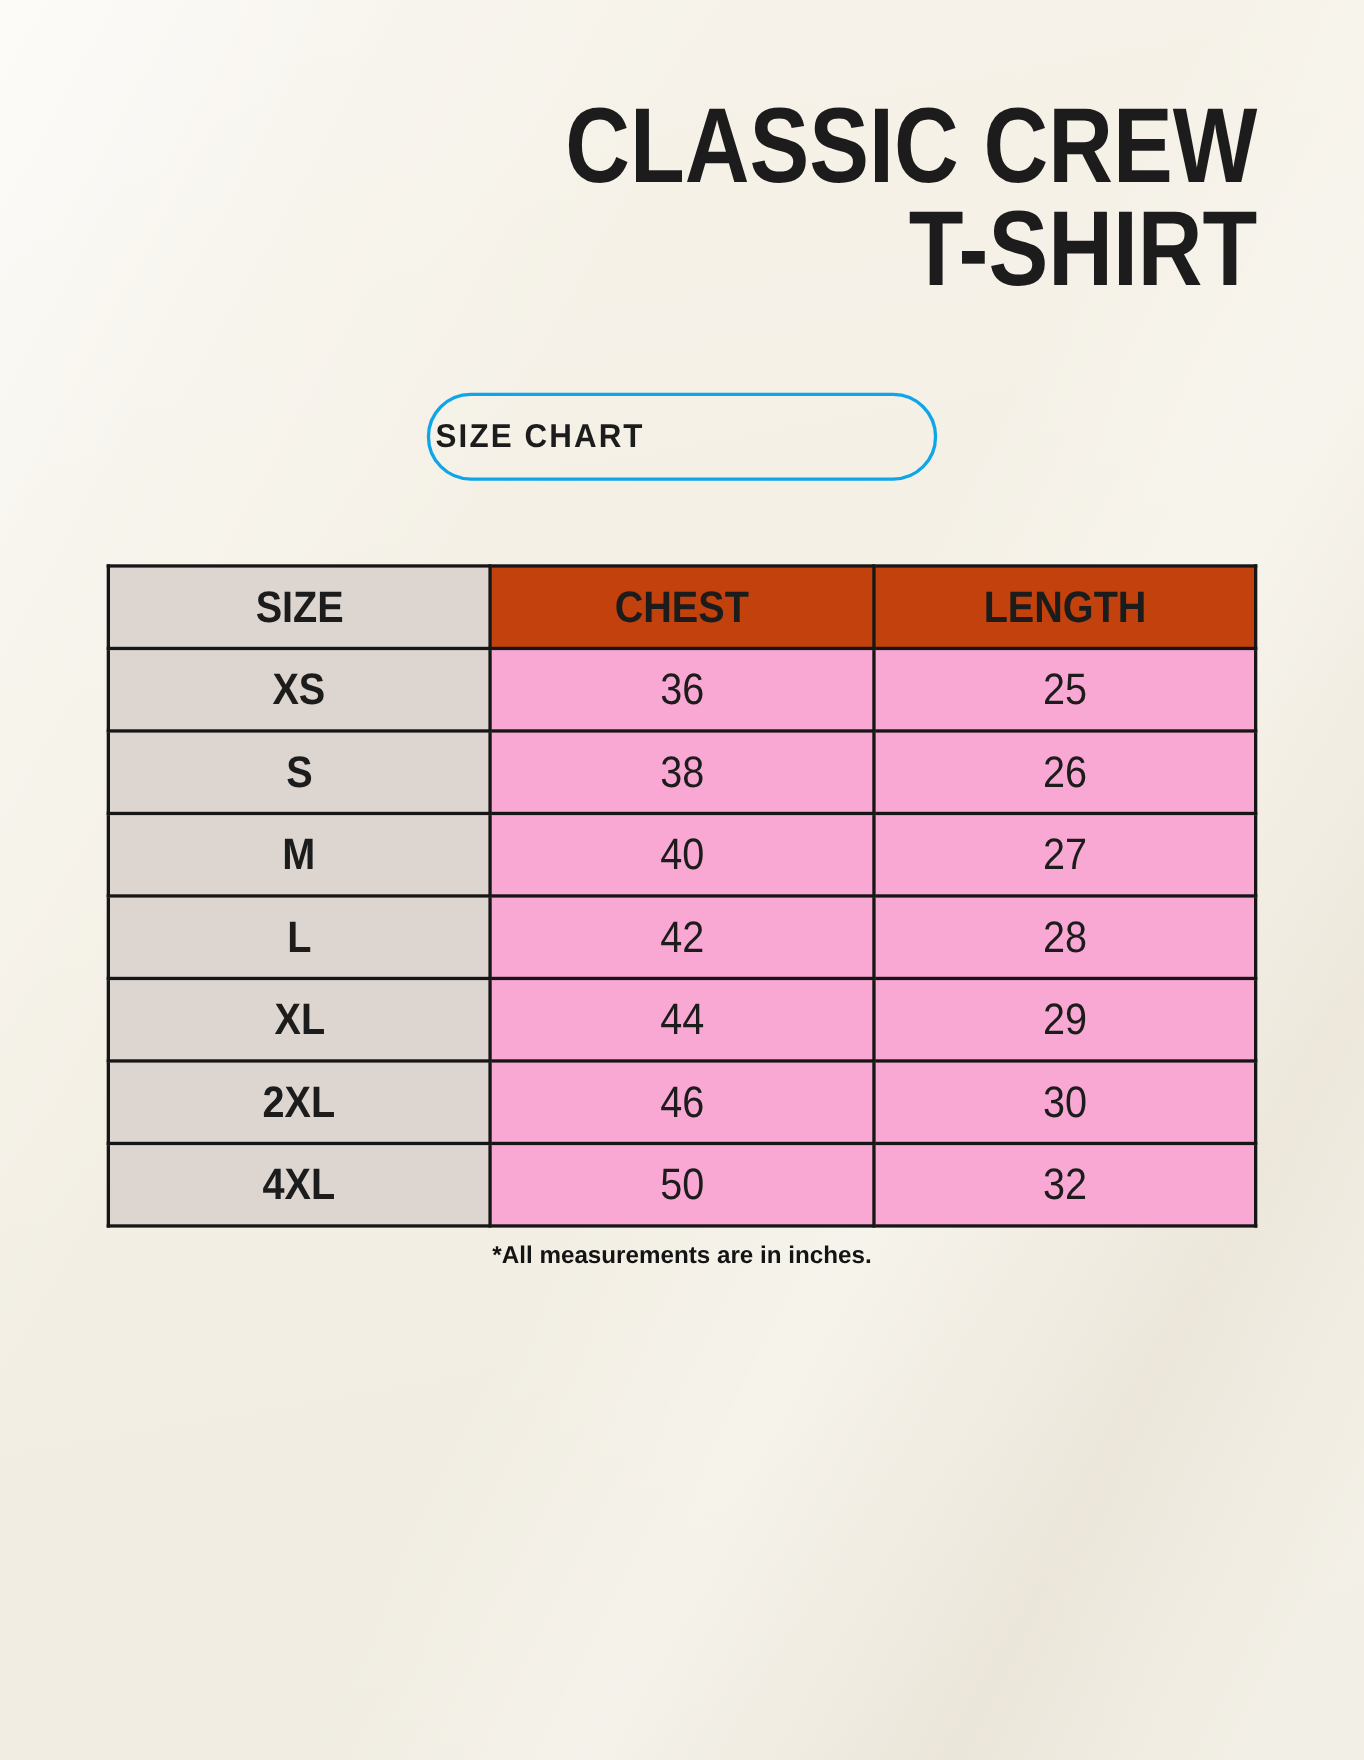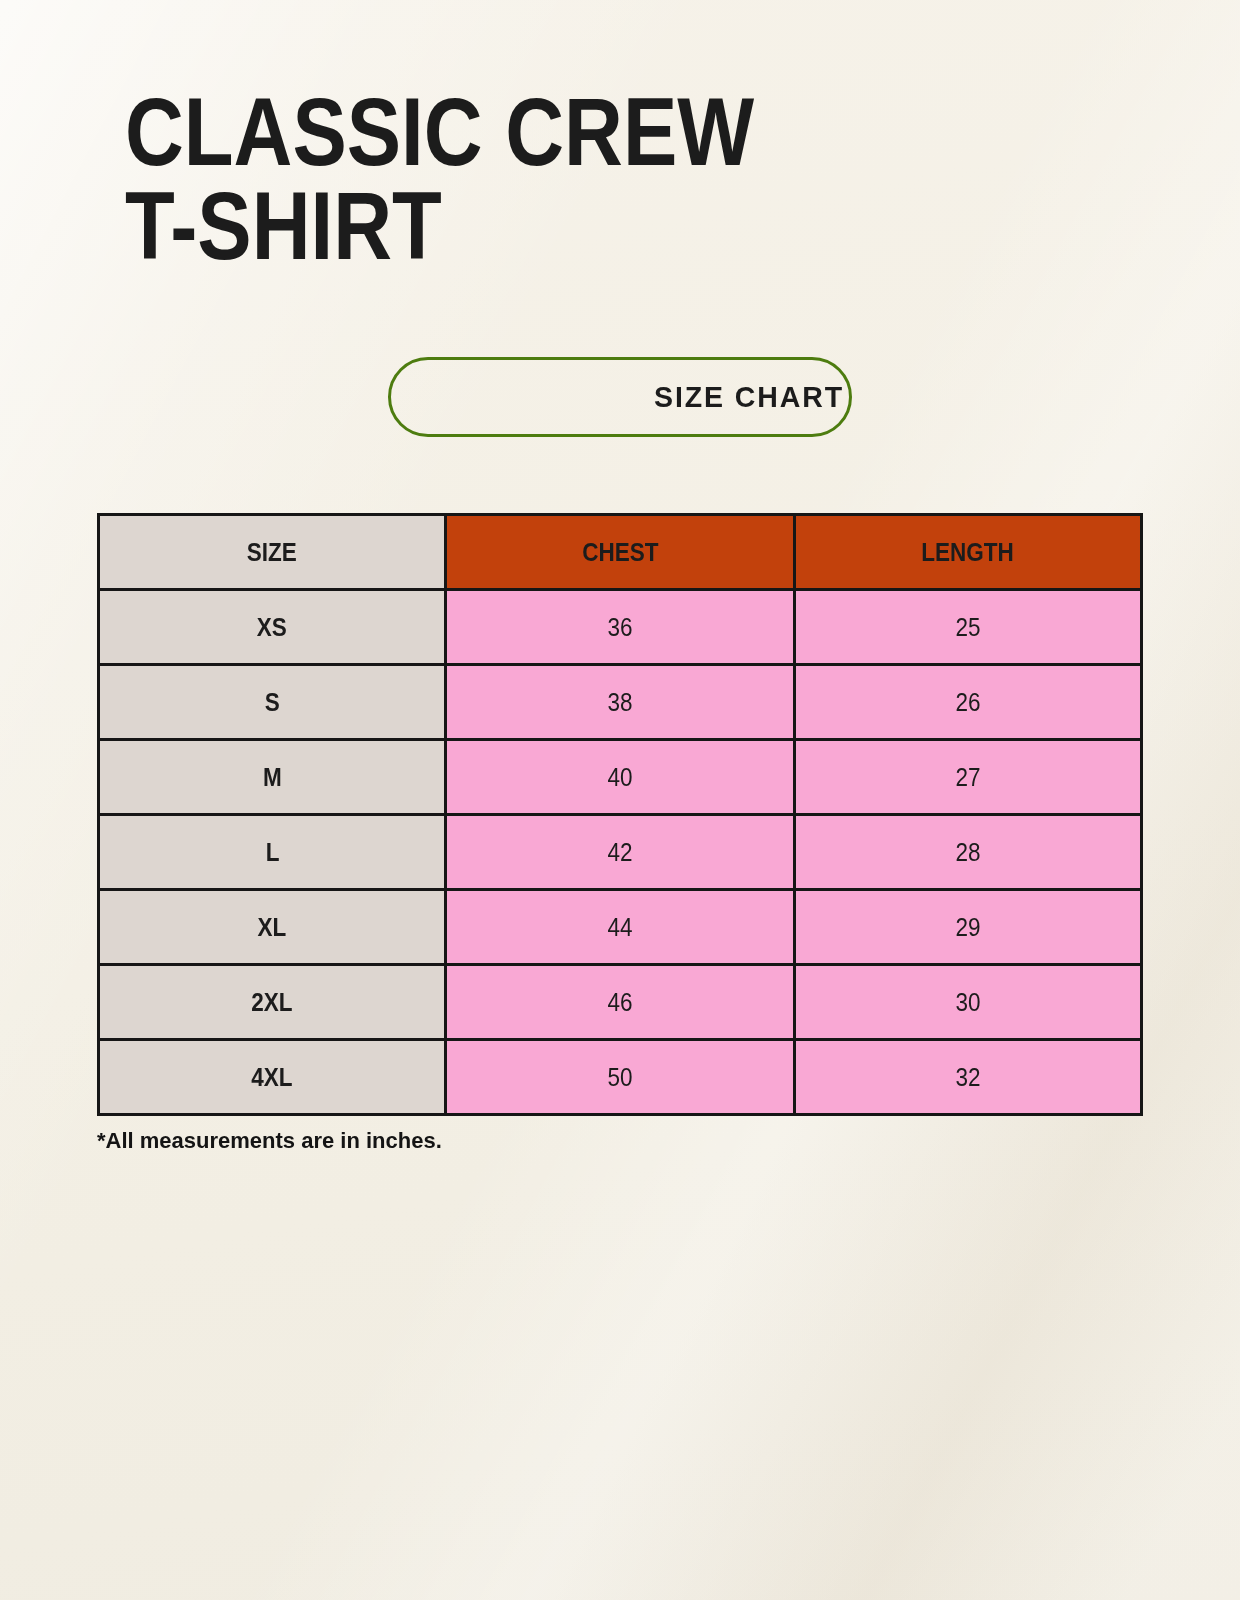--- a/index.html
+++ b/index.html
@@ -13,43 +13,43 @@
       linear-gradient(118deg, rgba(255,255,255,0.70) 0%, rgba(255,255,255,0.25) 18%, rgba(255,255,255,0) 34%),
       linear-gradient(118deg, rgba(255,255,255,0) 52%, rgba(255,255,255,0.30) 66%, rgba(224,215,199,0.28) 82%, rgba(255,255,255,0.18) 95%),
       linear-gradient(170deg, #f6f2e9 0%, #f3efe4 55%, #f0ece1 100%);
     overflow: hidden;
   }
 
   .flyer { width: 1240px; height: 1600px; position: relative; }
 
   .title {
     padding-top: 85px;
-    text-align: left;
+    text-align: right;
     font-weight: bold;
     font-size: 97px;
     line-height: 0.97;
     letter-spacing: 0px;
     margin-left: 28px;
   }
   .title-line {
     transform: scaleX(0.84);
     transform-origin: 50% 50%;
     white-space: nowrap;
   }
 
   .pill {
     width: 464px;
     height: 80px;
     margin: 84px auto 0 auto;
-    border: 3px solid #4d7c0f;
+    border: 3px solid #0ea5e9;
     border-radius: 44px;
     background: transparent;
     display: flex;
     align-items: center;
-    justify-content: flex-end;
+    justify-content: flex-start;
   }
   .pill-label {
     font-size: 30px;
     font-weight: bold;
     letter-spacing: 2px;
     display: inline-block;
     transform: scaleX(0.95);
   }
 
   table.size-table {
@@ -57,33 +57,33 @@
     margin: 76px auto 0 auto;
     border-collapse: collapse;
     table-layout: fixed;
   }
   .size-table th, .size-table td {
     border: 3px solid #161616;
     height: 75px;
     text-align: center;
     vertical-align: middle;
     padding: 0;
-    font-size: 25px;
+    font-size: 40px;
   }
   .size-table th { font-weight: bold; }
   .cx { display: inline-block; transform: scaleX(0.90); white-space: nowrap; }
 
   .cell-sizecol { background: #ddd6d0; font-weight: bold; }
   .cell-headaccent { background: #c2410c; }
   .cell-data { background: #f9a8d4; font-weight: normal; }
 
   .footnote {
     width: 1046px;
     margin: 12px auto 0 auto;
-    text-align: left;
+    text-align: center;
     font-size: 22px;
     font-weight: bold;
     color: #141414;
   }
 </style>
 </head>
 <body>
 
 <div class="flyer">
 

